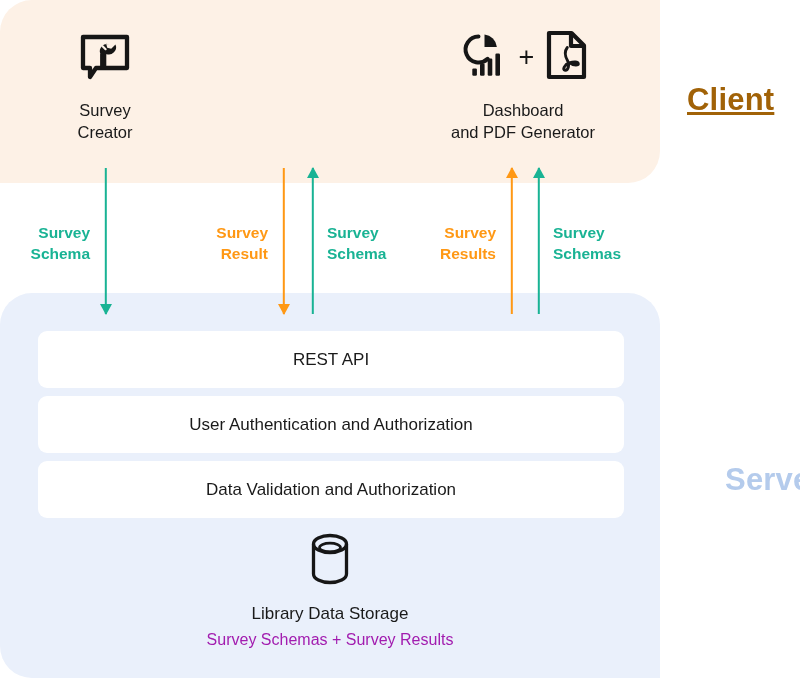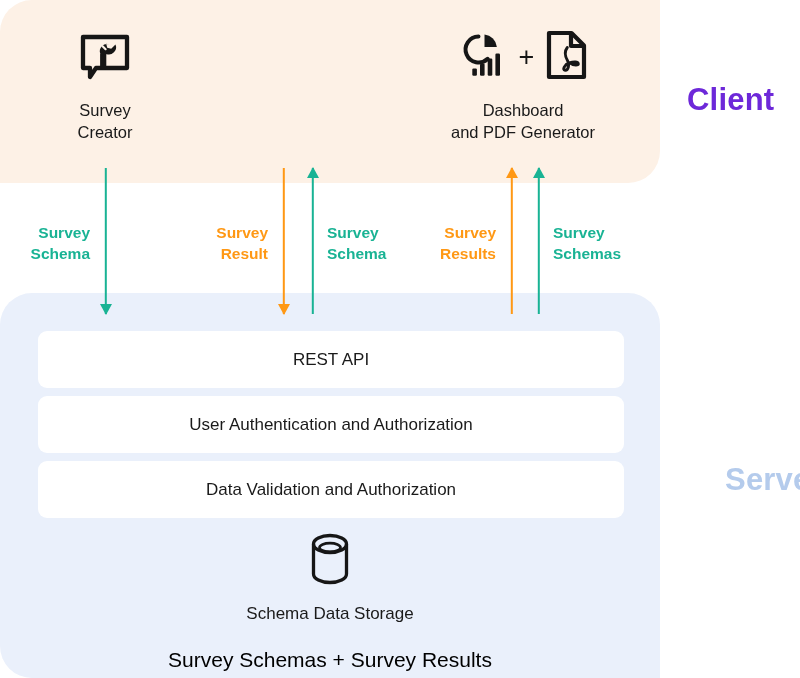--- a/index.html
+++ b/index.html
@@ -30,21 +30,21 @@
   }
 
   
   .zone-label {
     position: absolute;
     font-size: 31px;
     font-weight: bold;
     letter-spacing: .2px;
     white-space: nowrap;
   }
-  #client-zone-label { left: 687px; top: 82px; color: #6d28d9; }
+  #client-zone-label { left: 687px; top: 82px; color: #a16207; text-decoration: underline; }
   #server-zone-label { left: 725px; top: 462px; color: #B4CBEC; }
 
   
   .client-node {
     position: absolute;
     top: 28px;
     display: flex;
     flex-direction: column;
     align-items: center;
   }
@@ -109,22 +109,22 @@
   #storage {
     position: absolute;
     left: 0; top: 531px; width: 660px;
     display: flex; flex-direction: column; align-items: center;
   }
   #storage-title {
     margin-top: 13px;
     font-size: 17px; color: #1a1a1a; font-weight: 400;
   }
   #storage-subtitle {
-    margin-top: 24px;
-    font-size: 21px; color: #000000;
+    margin-top: 7px;
+    font-size: 16px; color: #a21caf;
   }
 </style>
 </head>
 <body>
 
 <div id="stage">
 
   <div class="panel" id="client-panel"></div>
 
   <div class="panel" id="server-panel"></div>
@@ -219,17 +219,17 @@
   </div>
 
   <div id="storage">
     <span>
       <svg width="52" height="56" viewBox="0 0 52 56" fill="none">
         <path d="M9.5 13 V43 a16.5 8.5 0 0 0 33 0 V13" stroke="#161616" stroke-width="3.3" fill="none"></path>
         <ellipse cx="26" cy="13" rx="16.5" ry="8.5" stroke="#161616" stroke-width="3.3" fill="none"></ellipse>
         <ellipse cx="26" cy="16.5" rx="10.5" ry="4.4" stroke="#161616" stroke-width="2.7" fill="none"></ellipse>
       </svg>
     </span>
-    <div id="storage-title">Schema Data Storage</div>
+    <div id="storage-title">Library Data Storage</div>
     <div id="storage-subtitle">Survey Schemas + Survey Results</div>
   </div>
 
 </div>
 
 </body></html>

